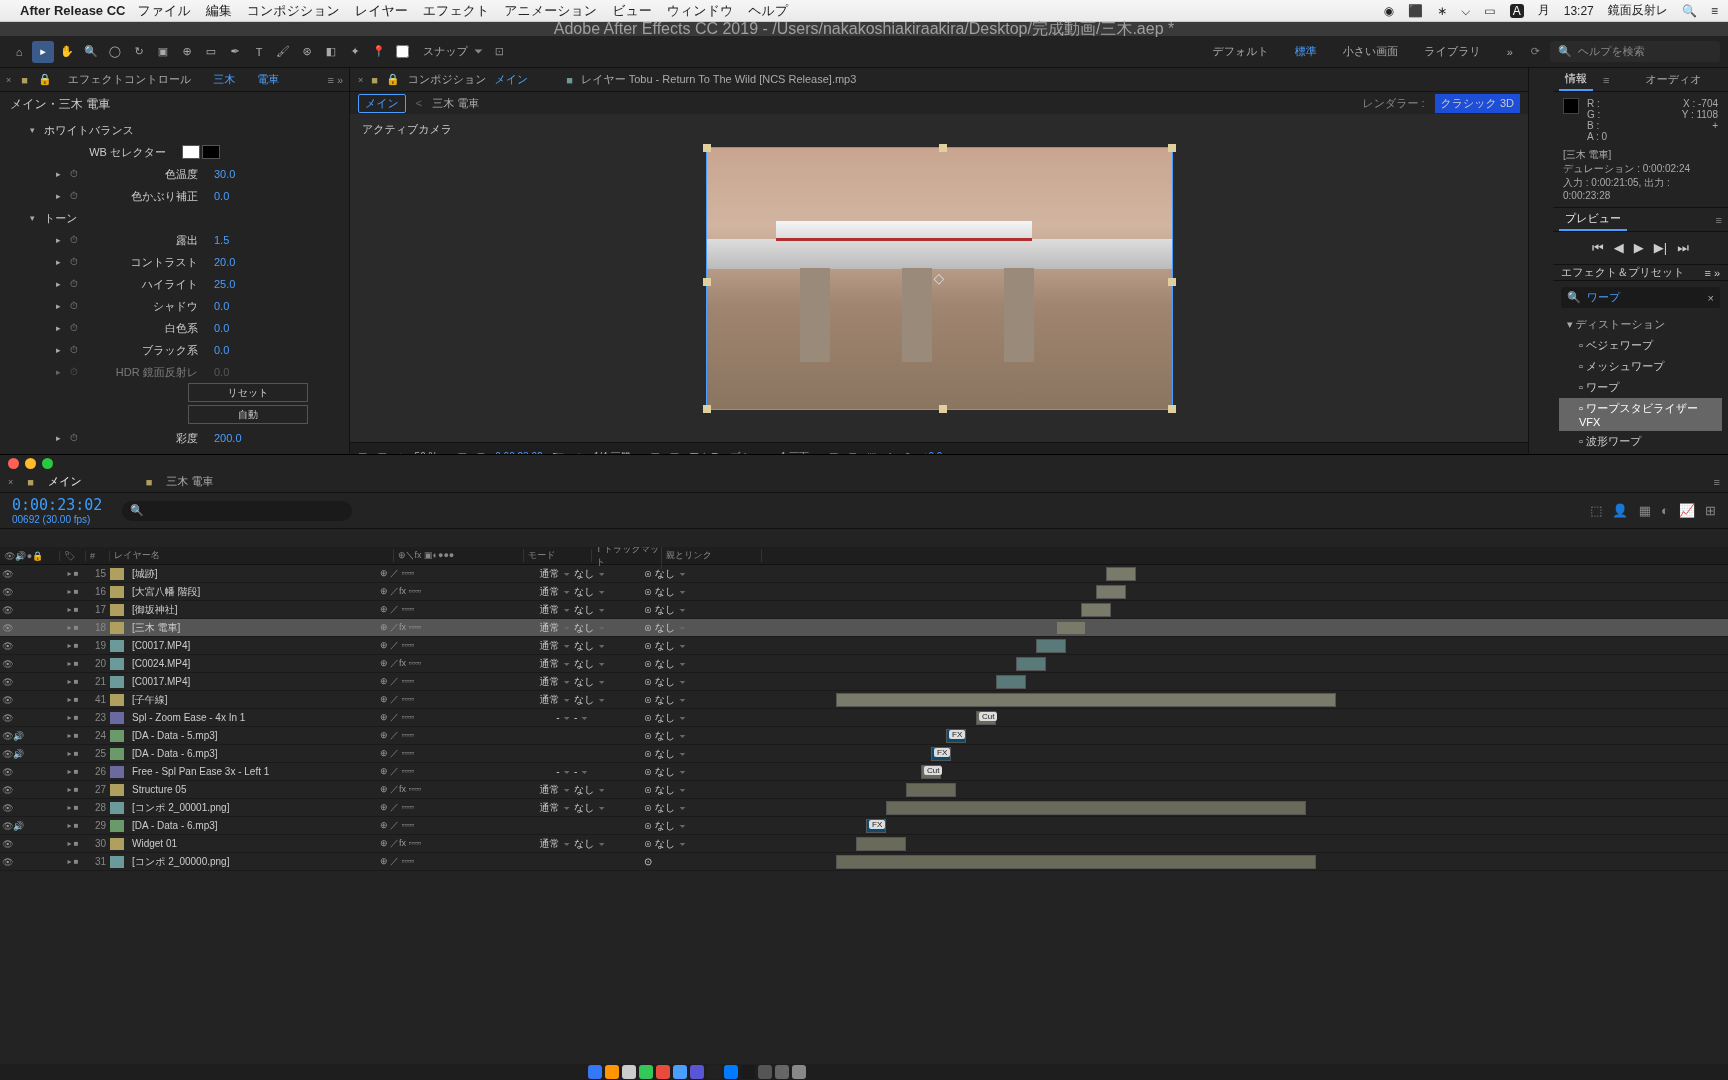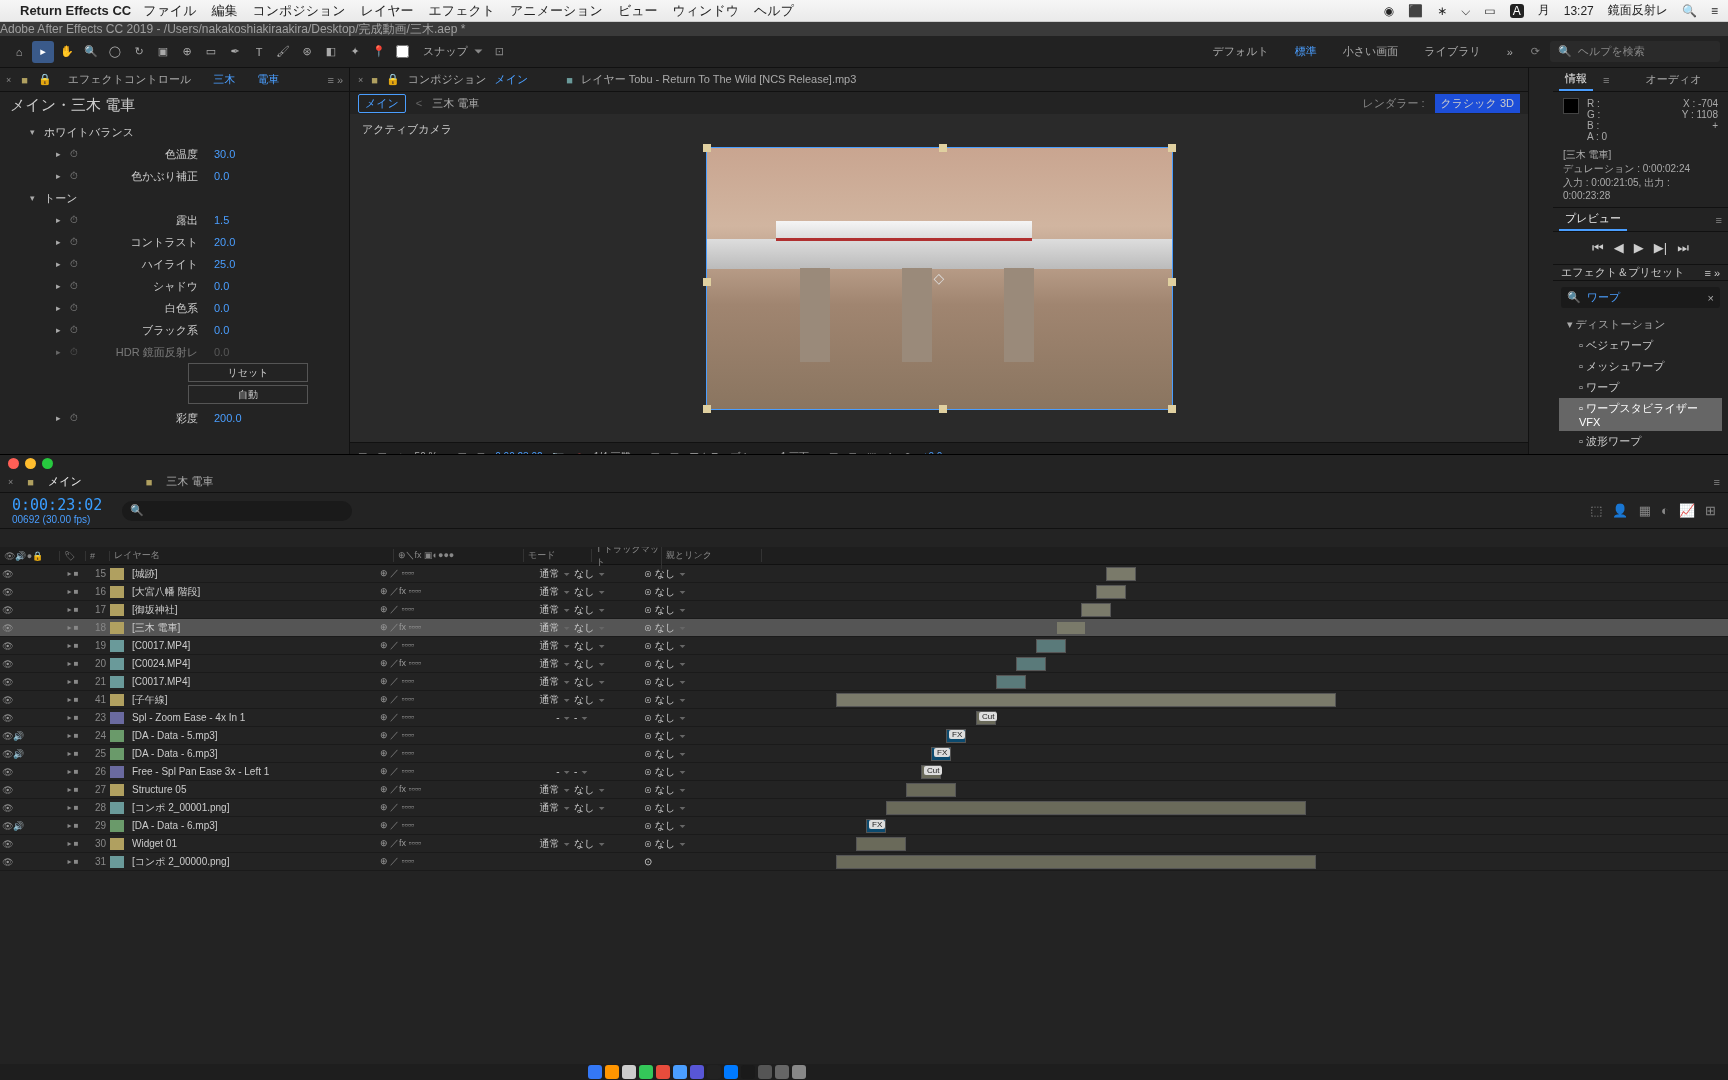--- a/index.html
+++ b/index.html
@@ -7,21 +7,21 @@
 
 
 .menubar { height: 22px; background: linear-gradient(#f6f6f6,#eaeaea); color: #222; display: flex; align-items: center; padding: 0 10px; font-size: 13px; border-bottom: 1px solid #ccc; }
 .menubar .apple { font-size: 15px; margin-right: 10px; }
 .menubar .app-name { font-weight: bold; margin-right: 12px; }
 .menubar .menu-item { margin-right: 15px; }
 .menubar .right { margin-left: auto; display: flex; align-items: center; gap: 14px; }
 .menubar .right span { font-size: 12px; }
 
 
-.titlebar { height: 14px; background: #3a3a3a; color: #a0a0a0; font-size: 12px; text-align: left; line-height: 14px; }
+.titlebar { height: 14px; background: #3a3a3a; color: #a0a0a0; font-size: 16px; text-align: center; line-height: 14px; }
 
 
 .toolbar { height: 32px; background: #222; display: flex; align-items: center; padding: 0 8px; gap: 6px; border-bottom: 1px solid #111; }
 .toolbar .tool-group { display: flex; gap: 2px; }
 .toolbar .tool { width: 22px; height: 22px; display: flex; align-items: center; justify-content: center; color: #aaa; border-radius: 3px; }
 .toolbar .tool.active { background: #3a5a8a; color: #fff; }
 .toolbar .snap-label { color: #aaa; margin-left: 8px; font-size: 11px; }
 .toolbar .workspace { margin-left: auto; display: flex; gap: 10px; align-items: center; }
 .toolbar .ws { color: #aaa; padding: 3px 8px; font-size: 11px; }
 .toolbar .ws.active { color: #4a9eff; }
@@ -31,21 +31,21 @@
 .main-layout { display: flex; height: 402px; }
 .left-panel { width: 350px; background: #232323; border-right: 1px solid #111; display: flex; flex-direction: column; }
 .center-panel { flex: 1; background: #232323; display: flex; flex-direction: column; }
 .right-panel { width: 200px; background: #232323; border-left: 1px solid #111; display: flex; flex-direction: column; padding-left: 24px; }
 
 .panel-tabs { height: 24px; display: flex; align-items: center; padding: 0 6px; border-bottom: 1px solid #111; gap: 10px; }
 .panel-tab { font-size: 11px; color: #aaa; padding: 3px 6px; }
 .panel-tab.active { color: #eee; border-bottom: 2px solid #4a9eff; }
 .panel-tab.link { color: #4a9eff; }
 
-.effect-breadcrumb { font-size: 15px; color: #ccc; padding: 4px 10px; }
+.effect-breadcrumb { font-size: 12px; color: #ccc; padding: 4px 10px; }
 
 .effect-list { flex: 1; overflow: auto; padding: 2px 0; }
 .effect-row { display: flex; align-items: center; height: 22px; padding: 0 8px; gap: 6px; }
 .effect-row .twirl { width: 8px; color: #aaa; font-size: 9px; }
 .effect-row .stopwatch { width: 12px; color: #888; font-size: 10px; }
 .effect-row .label { flex: 0 0 120px; color: #ccc; text-align: right; padding-right: 10px; }
 .effect-row .value { color: #4a9eff; }
 .effect-row .group { color: #ccc; }
 .effect-row.indent1 { padding-left: 30px; }
 .effect-row.indent2 { padding-left: 56px; }
@@ -129,21 +129,21 @@
 
 .layer-footer { position: absolute; bottom: 0; left: 0; right: 0; height: 16px; background: #1e1e1e; display: flex; align-items: center; gap: 4px; padding: 0 8px; }
 .layer-footer .dock-icon { width: 14px; height: 14px; border-radius: 3px; }
 
 </style>
 </head>
 <body>
 
 <div class="menubar">
   <span class="apple"></span>
-  <span class="app-name">Return Effects CC</span>
+  <span class="app-name">After Release CC</span>
   <span class="menu-item">ファイル</span>
   <span class="menu-item">編集</span>
   <span class="menu-item">コンポジション</span>
   <span class="menu-item">レイヤー</span>
   <span class="menu-item">エフェクト</span>
   <span class="menu-item">アニメーション</span>
   <span class="menu-item">ビュー</span>
   <span class="menu-item">ウィンドウ</span>
   <span class="menu-item">ヘルプ</span>
   <div class="right">
@@ -212,20 +212,27 @@
       <span class="panel-tab link">電車</span>
       <span style="margin-left:auto;color:#888">≡ »</span>
     </div>
     <div class="effect-breadcrumb">メイン・三木 電車</div>
     <div class="effect-list">
       <div class="effect-row indent1">
           <span class="twirl">▾</span>
           <span class="group">ホワイトバランス</span>
         </div>
       <div class="effect-row indent2">
+          <span class="label">WB セレクター</span>
+          <div class="swatch-pair">
+            <div class="swatch w"></div>
+            <div class="swatch b"></div>
+          </div>
+        </div>
+      <div class="effect-row indent2">
           <span class="twirl">▸</span>
           <span class="stopwatch">⏱</span>
           <span class="label">色温度</span>
           <span class="value">30.0</span>
         </div>
       <div class="effect-row indent2">
           <span class="twirl">▸</span>
           <span class="stopwatch">⏱</span>
           <span class="label">色かぶり補正</span>
           <span class="value">0.0</span>

